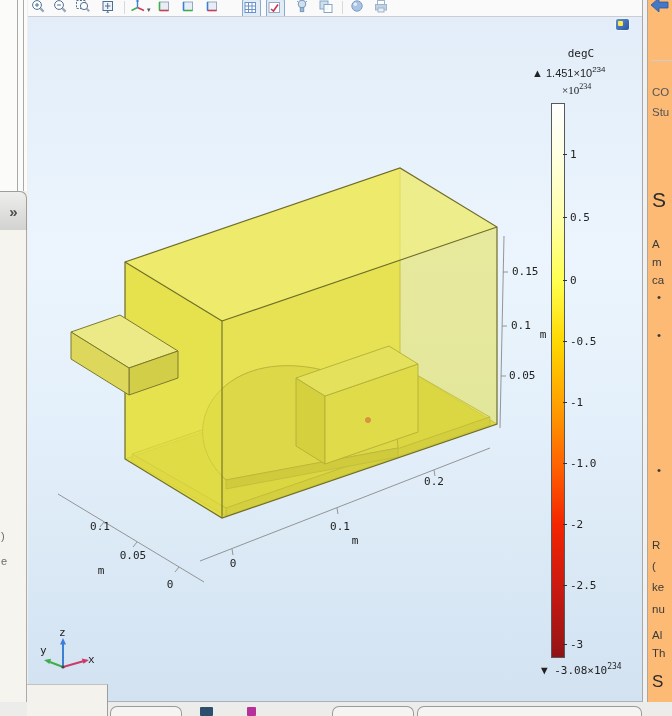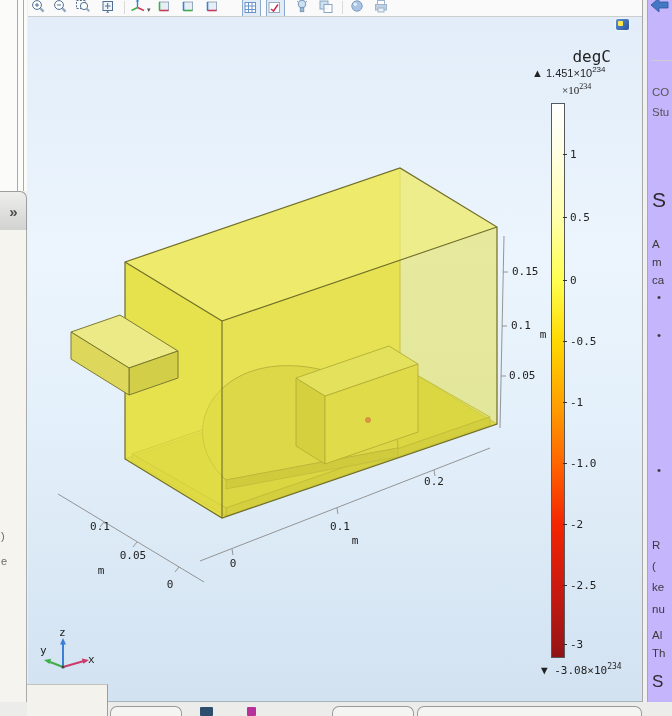--- a/index.html
+++ b/index.html
@@ -22,34 +22,34 @@
   .caret{position:absolute;top:6px;font-size:7px;color:#555}
   
   .canvas{left:28px;top:16px;width:614px;height:685px;background:linear-gradient(180deg,#e2edf9 0%,#ecf5fd 35%,#e1eef9 65%,#d2e2f1 100%);border-bottom:1px solid #a8b2bd;z-index:2}
   .canvas svg{position:absolute;left:0;top:0;pointer-events:none}
   .plot-title{position:absolute;left:0;top:6px;width:545px;text-align:center;font-family:"DejaVu Sans Mono",monospace;font-size:11px;color:#1a1a1a;white-space:pre}
   .detach{position:absolute;left:588px;top:3px;width:13px;height:11px;background:linear-gradient(135deg,#5d8ed0,#2c55a0);border-radius:2px;box-shadow:0 0 3px #ffffff;cursor:pointer}
   .detach-in{position:absolute;left:2px;top:2px;width:5px;height:5px;background:#ffe84a;border-radius:1px}
   .axl{position:absolute;font-family:"DejaVu Sans Mono",monospace;font-size:11px;color:#222;text-align:center}
   .tri{position:absolute;font-family:"DejaVu Sans Mono",monospace;font-size:11px;color:#222}
   
-  .cb-unit{position:absolute;left:523px;top:31px;width:60px;text-align:right;font-family:"DejaVu Sans Mono",monospace;font-size:16px;color:#222}
+  .cb-unit{position:absolute;left:523px;top:31px;width:60px;text-align:center;font-family:"DejaVu Sans Mono",monospace;font-size:11px;color:#222}
   .cb-max{position:absolute;left:504px;top:49px;font-family:Liberation Sans, sans-serif;font-size:11px;color:#222;white-space:pre}
   .cb-scale{position:absolute;left:534px;top:66px;font-family:Liberation Serif, serif;font-size:11px;color:#222}
   .cb-min{position:absolute;left:513px;top:646px;font-family:"DejaVu Sans Mono",monospace;font-size:11px;color:#222;white-space:pre}
   .cb-max sup,.cb-scale sup,.cb-min sup{font-size:8px}
   .cb-bar{position:absolute;left:523px;top:87px;width:12px;height:553px;border:1px solid #55585c;
     background:linear-gradient(180deg,#ffffff 0%,#ffffe2 9%,#ffffa8 21%,#ffff50 32%,#ffd800 43%,#ff9d00 55%,#ff5f00 66%,#f32500 76%,#cc1a10 87%,#9d1515 98%,#8e1212 100%)}
   .cb-tick{position:absolute;left:542px;width:40px;font-family:"DejaVu Sans Mono",monospace;font-size:11px;color:#222}
   .cb-tick::before{content:"";position:absolute;left:-7px;top:6px;width:4px;height:1px;background:#333}
   
   .rdiv1{left:642px;top:0;width:1px;height:716px;background:#a8a8a8}
   .rgap{left:643px;top:0;width:4px;height:716px;background:#f1f1ef}
   .rdiv2{left:647px;top:0;width:1px;height:716px;background:#a8a8a8}
-  .right-panel{left:648px;top:0;width:24px;height:716px;background:#c4b5fd;overflow:hidden}
+  .right-panel{left:648px;top:0;width:24px;height:716px;background:#fdba74;overflow:hidden}
   .rp{position:absolute;left:4px;color:#3a3a3a;font-size:11.5px;white-space:nowrap}
   .rp-dim{color:#555}
   .rp-h1{font-size:21px;color:#2b2b2b}
   .rp-h2{font-size:17px;color:#2b2b2b}
   .rp-divider{position:absolute;left:3px;top:60px;width:21px;height:1px;background:#cccccc}
   .back-arrow{position:absolute;left:2px;top:-4px}
   
   .bottom-bar{left:0;top:702px;width:672px;height:14px;background:#ececea;z-index:4}
   .btab{position:absolute;top:4px;height:12px;border:1px solid #9a9a9a;border-bottom:none;border-radius:7px 7px 0 0;background:#f4f4f2;cursor:pointer}
   .bicon{position:absolute;top:5px;border-radius:1px;cursor:pointer}

